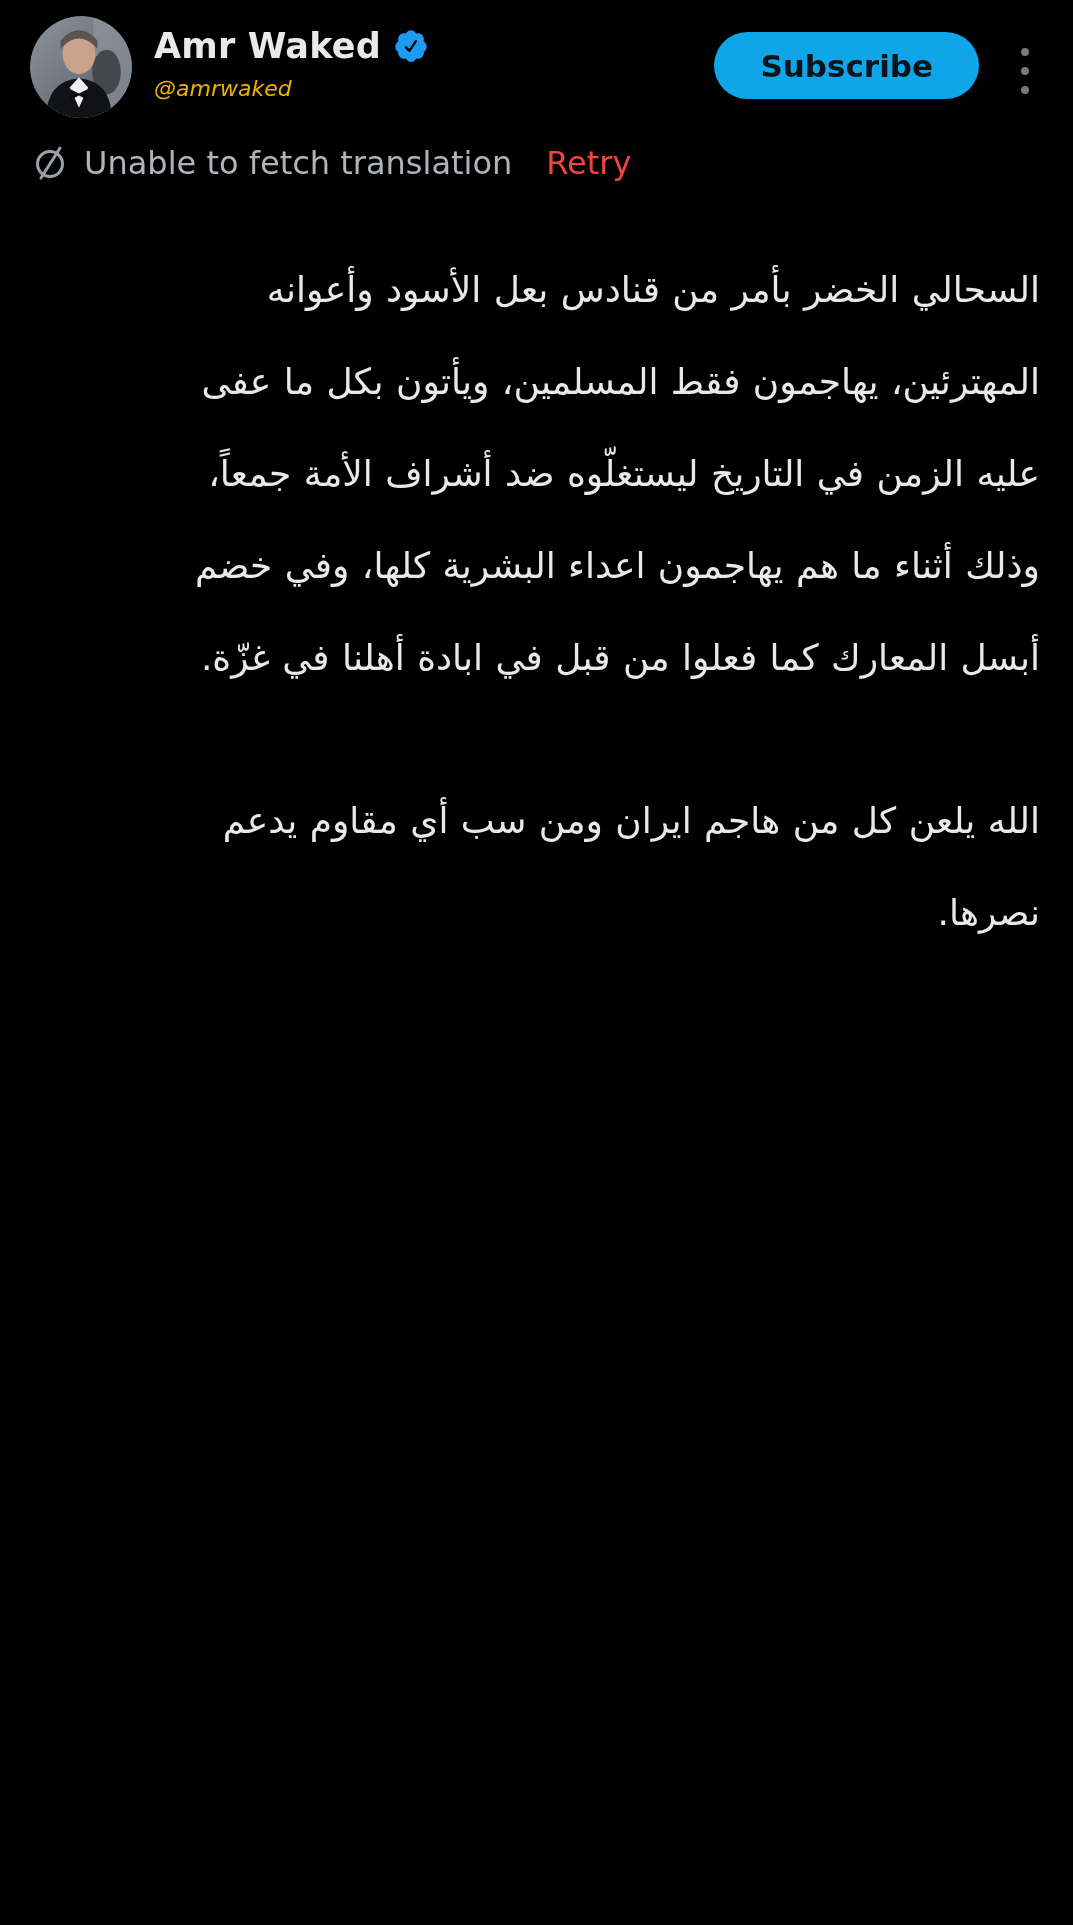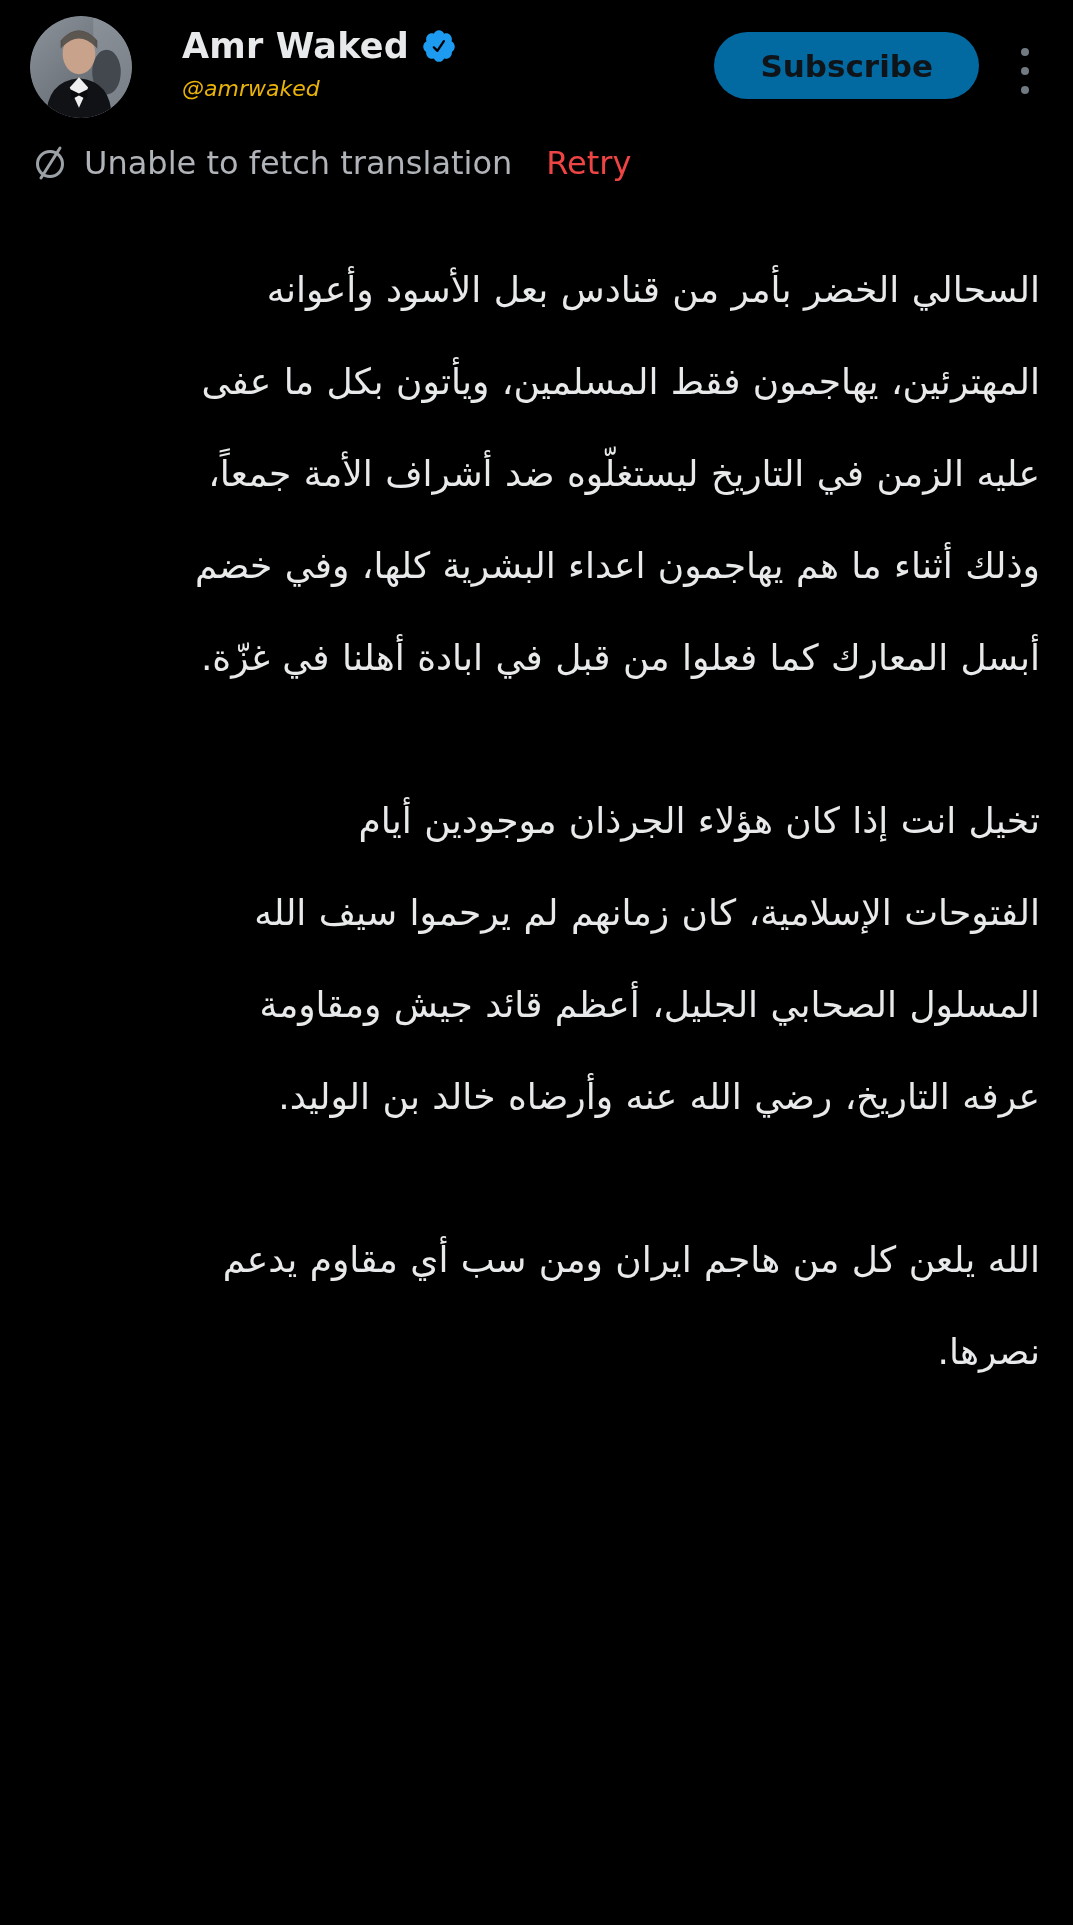--- a/index.html
+++ b/index.html
@@ -22,21 +22,21 @@
   .avatar {
     width: 102px; height: 102px;
     border-radius: 50%;
     overflow: hidden;
     flex: 0 0 auto;
     cursor: pointer;
     background: #3a3f44;
   }
   .avatar svg { display: block; width: 100%; height: 100%; }
   .identity {
-    margin-left: 50px;
+    margin-left: 22px;
     margin-top: 10px;
     min-width: 0;
   }
   .name-row {
     display: flex;
     align-items: center;
     gap: 12px;
   }
   .display-name {
     font-size: 35px;
@@ -55,21 +55,21 @@
     font-style: italic;
   }
   .header-spacer { flex: 1 1 auto; }
   .subscribe-btn {
     flex: 0 0 auto;
     margin-top: 16px;
     height: 67px;
     padding: 0 46px;
     border: none;
     border-radius: 999px;
-    background: #0369a1;
+    background: #0ea5e9;
     color: #0f1419;
     font-family: "DejaVu Sans", "Liberation Sans", sans-serif;
     font-size: 31px;
     font-weight: 700;
     cursor: pointer;
   }
   .kebab {
     flex: 0 0 auto;
     margin: 26px 8px 0 36px;
     display: flex;
@@ -186,21 +186,17 @@
     <span class="translation-msg">Unable to fetch translation</span>
     <a class="retry-link">Retry</a>
   </div>
 
   <main class="post-text" dir="rtl" lang="ar">
     <p>السحالي الخضر بأمر من قنادس بعل الأسود وأعوانه
 المهترئين، يهاجمون فقط المسلمين، ويأتون بكل ما عفى
 عليه الزمن في التاريخ ليستغلّوه ضد أشراف الأمة جمعاً،
 وذلك أثناء ما هم يهاجمون اعداء البشرية كلها، وفي خضم
 أبسل المعارك كما فعلوا من قبل في ابادة أهلنا في غزّة.</p>
-    <p>تخيل انت إذا كان هؤلاء الجرذان موجودين أيام
-الفتوحات الإسلامية، كان زمانهم لم يرحموا سيف الله
-المسلول الصحابي الجليل، أعظم قائد جيش ومقاومة
-عرفه التاريخ، رضي الله عنه وأرضاه خالد بن الوليد.</p>
     <p>الله يلعن كل من هاجم ايران ومن سب أي مقاوم يدعم
 نصرها.</p>
   </main>
 
 </div>
 
 </body></html>

